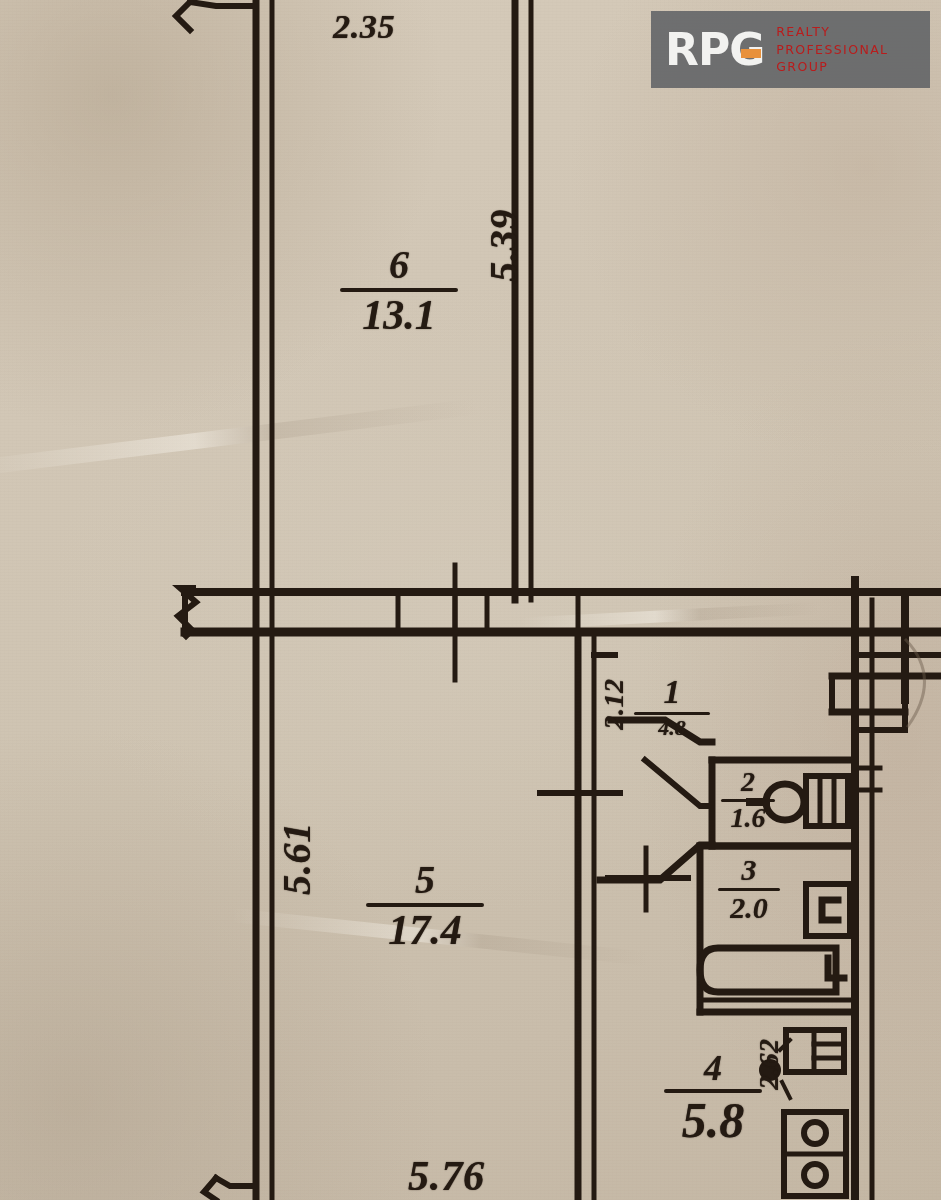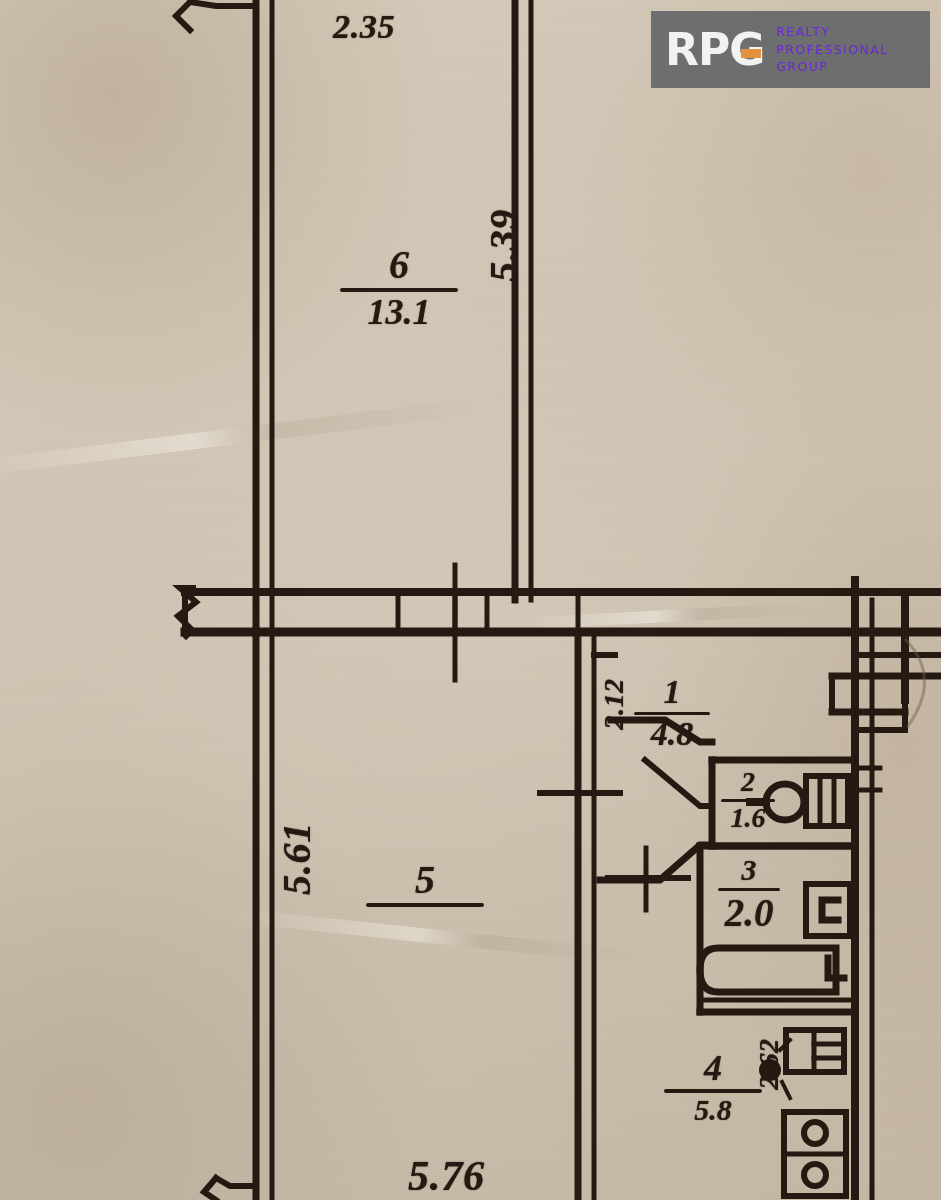--- a/index.html
+++ b/index.html
@@ -106,21 +106,21 @@
     position: absolute;
     right: 3px; top: 21px;
     width: 20px; height: 9px;
     background: #e8913c;
   }
   #wm-text {
     font-family: "DejaVu Sans", sans-serif;
     font-size: 12.5px;
     line-height: 1.42;
     letter-spacing: 1.4px;
-    color: #6d28d9;
+    color: #b91c1c;
     text-transform: uppercase;
   }
   #wm-text span { display: block; }
 </style>
 </head>
 <body>
 
 <div id="page">
 
   <div id="paper"></div>
@@ -226,50 +226,51 @@
 
       <path d="M 906 640 q 36 38 2 86" stroke="#6b5c4c" stroke-width="3" opacity=".45"></path>
 
     </g>
   </svg>
   </div>
 
   <div class="room-tag" style="left:334px; top:245px; width:130px;">
     <span class="num" style="font-size:40px;">6</span>
     <span class="bar" style="width:118px;"></span>
-    <span class="area" style="font-size:36px;">13.1</span>
+    <span class="area" style="font-size:42px;">13.1</span>
   </div>
 
   <div class="room-tag" style="left:360px; top:860px; width:130px;">
     <span class="num" style="font-size:40px;">5</span>
     <span class="bar" style="width:118px;"></span>
+    <span class="area" style="font-size:42px;">17.4</span>
   </div>
 
   <div class="room-tag" style="left:630px; top:675px; width:84px;">
     <span class="num" style="font-size:34px;">1</span>
     <span class="bar" style="width:76px; height:3px;"></span>
-    <span class="area" style="font-size:34px;">4.8</span>
+    <span class="area" style="font-size:22px;">4.8</span>
   </div>
 
   <div class="room-tag" style="left:718px; top:768px; width:60px;">
     <span class="num" style="font-size:28px;">2</span>
     <span class="bar" style="width:54px; height:3px;"></span>
     <span class="area" style="font-size:28px;">1.6</span>
   </div>
 
   <div class="room-tag" style="left:714px; top:855px; width:70px;">
     <span class="num" style="font-size:30px;">3</span>
     <span class="bar" style="width:62px; height:3px;"></span>
-    <span class="area" style="font-size:39px;">2.0</span>
+    <span class="area" style="font-size:30px;">2.0</span>
   </div>
 
   <div class="room-tag" style="left:660px; top:1050px; width:106px;">
     <span class="num" style="font-size:36px;">4</span>
     <span class="bar" style="width:98px;"></span>
-    <span class="area" style="font-size:30px;">5.8</span>
+    <span class="area" style="font-size:50px;">5.8</span>
   </div>
 
   <div class="hw" style="left:333px; top:8px; font-size:34px;">2.35</div>
 
   <div class="hw rot90" style="left:448px; top:222px; width:110px; text-align:center; font-size:40px;">5.39</div>
 
   <div class="hw rot90" style="left:241px; top:835px; width:110px; text-align:center; font-size:40px;">5.61</div>
 
   <div class="hw" style="left:408px; top:1152px; font-size:42px;">5.76</div>
 

